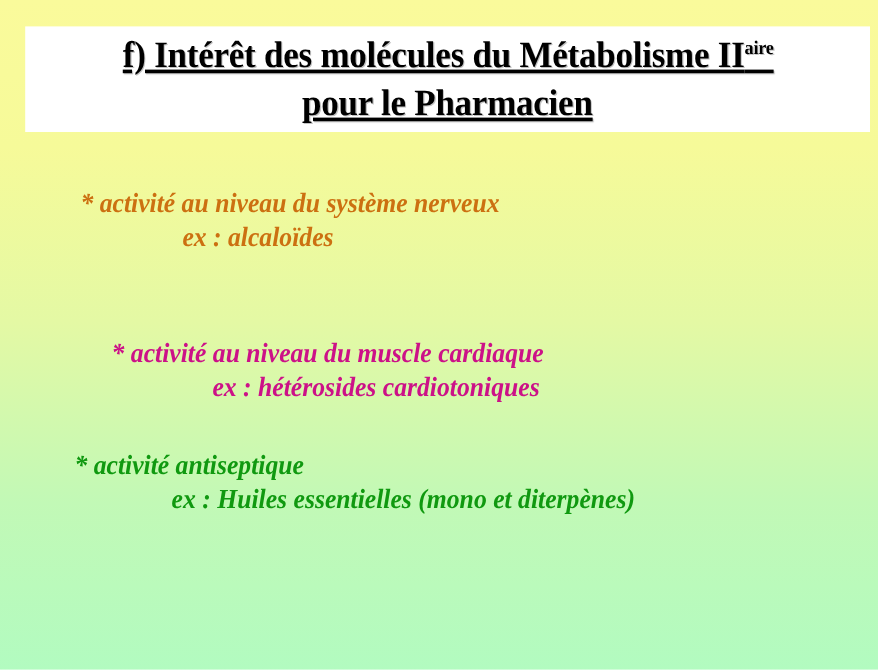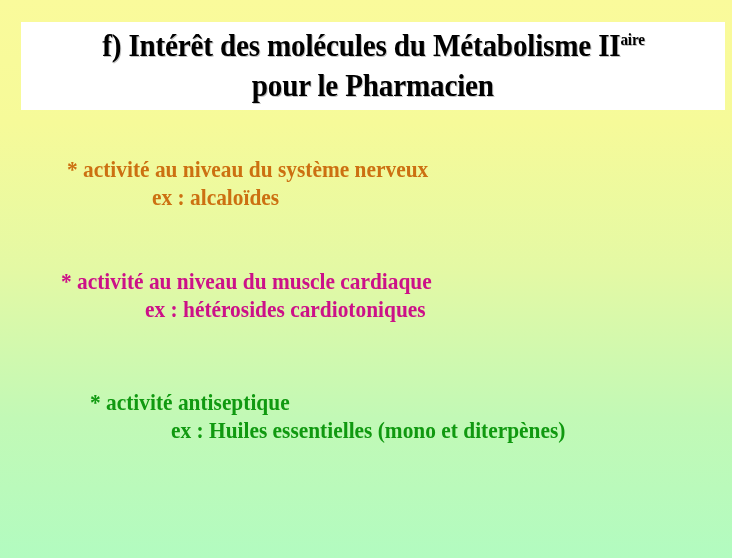--- a/index.html
+++ b/index.html
@@ -60,55 +60,56 @@
     position: absolute;
     left: 0;
     top: 110px;
     width: 732px;
     height: 448px;
   }
 
   .block {
     position: absolute;
     width: 640px;
+    font-style: italic;
   }
   .line {
     white-space: nowrap;
     font-family: "Liberation Serif", "DejaVu Serif", serif;
     font-weight: bold;
     font-size: 23px;
     line-height: 27px;
     transform: scaleX(0.93);
     transform-origin: left center;
   }
   .line.l1 { margin-bottom: 1px; }
 
   
   #block-1 { top: 46px; }
   #block-1 .l1 { margin-left: 67px; }
   #block-1 .l2 { margin-left: 152px; }
 
-  #block-2 { top: 158px; }
+  #block-2 { top: 171px; margin-left: 32px; }
   #block-2 .l1 { margin-left: 61px; }
   #block-2 .l2 { margin-left: 145px; }
 
-  #block-3 { top: 279px; margin-left: 28px; }
+  #block-3 { top: 264px; }
   #block-3 .l1 { margin-left: 62px; }
   #block-3 .l2 { margin-left: 143px; }
 
   #block-4 { top: 375px; }
   #block-4 .l1 { margin-left: 55px; }
   #block-4 .l2 { margin-left: 135px; }
 </style>
 </head>
 <body>
 
 <div id="slide" style="background: linear-gradient(rgb(250, 250, 155) 0%, rgb(246, 250, 153) 22%, rgb(228, 249, 164) 48%, rgb(194, 249, 182) 75%, rgb(178, 251, 192) 100%);">
 
-  <div id="title-box" style="background: rgb(255, 255, 255);">
+  <div id="title-box" style="background: rgb(255, 255, 255); text-decoration: underline;">
     <div class="title-line" style="color: rgb(0, 0, 0);"><span>f) Intérêt des molécules du Métabolisme II</span><sup>aire</sup></div>
     <div class="title-line" style="color: rgb(0, 0, 0);">pour le Pharmacien</div>
   </div>
 
   <div id="body-area">
 
     <div class="block" id="block-1">
       <div class="line l1" style="color: rgb(204, 112, 17);">* activité au niveau du système nerveux</div>
       <div class="line l2" style="color: rgb(204, 112, 17);">ex : alcaloïdes</div>
     </div>

